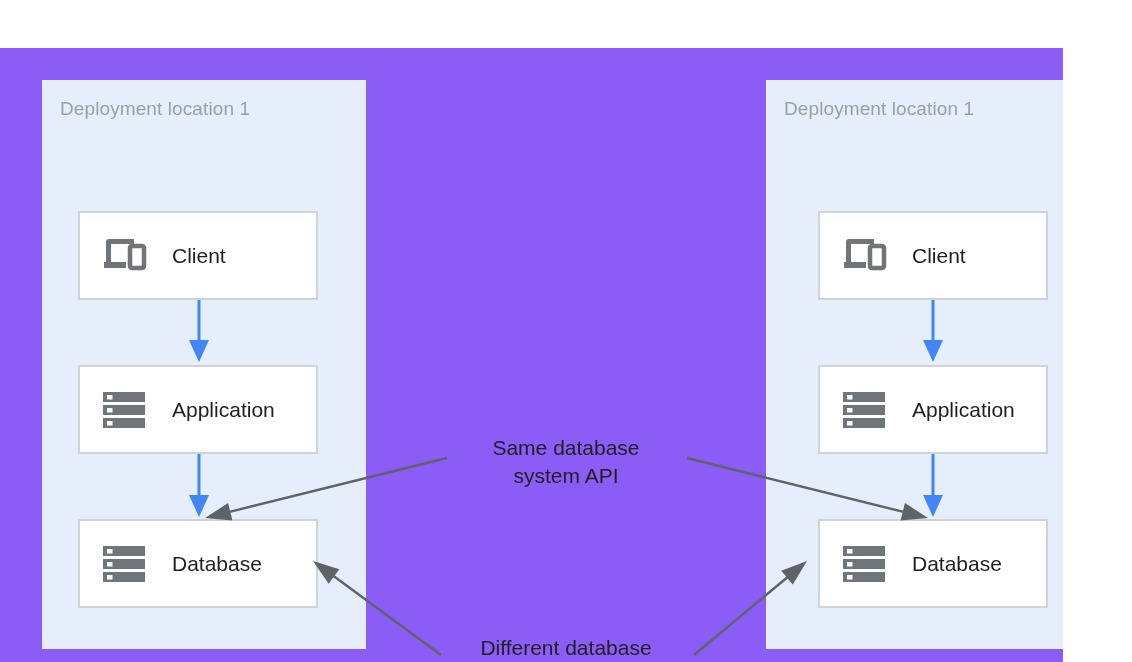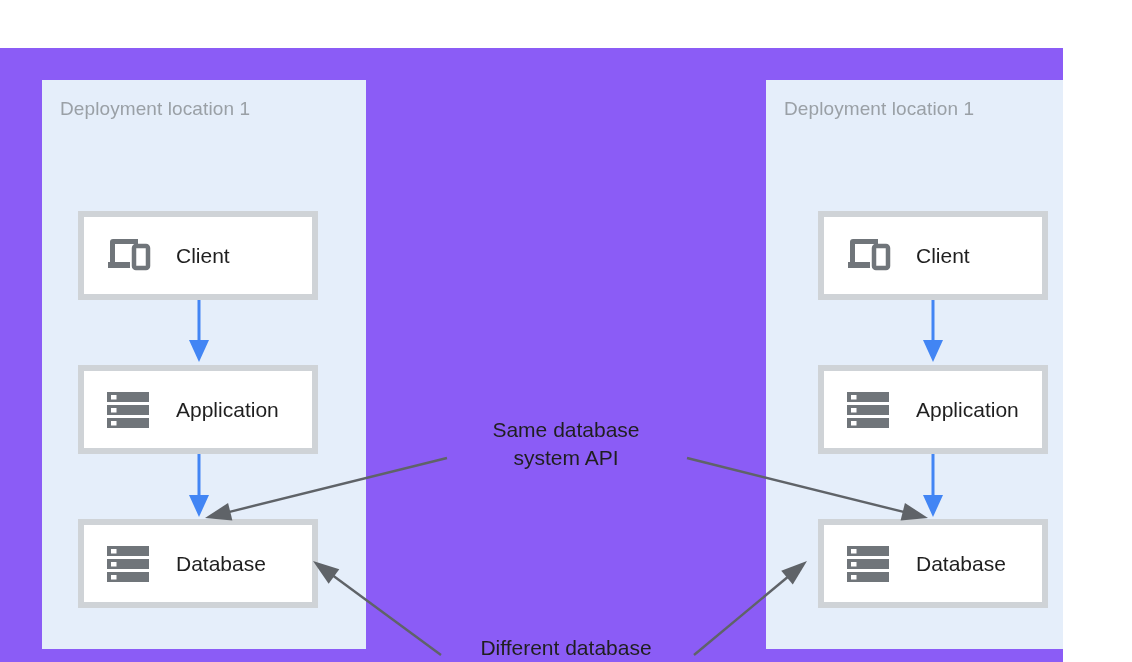--- a/index.html
+++ b/index.html
@@ -31,21 +31,21 @@
     top: 18px;
     font-size: 19px;
     color: #9aa0a6;
     white-space: nowrap;
     letter-spacing: 0.1px;
   }
   
   .node {
     position: absolute;
     background: #ffffff;
-    border: 6px solid #15803d;
+    border: 2px solid #15803d;
     box-sizing: border-box;
     display: flex;
     align-items: center;
     z-index: 4;
   }
   .node-icon {
     position: absolute;
     left: 22px;
     top: 50%;
     transform: translateY(-50%);
@@ -192,19 +192,19 @@
         <line x1="441" y1="607" x2="329.12008858989043" y2="524.8381900582008" stroke="#5f6368" stroke-width="2.4"></line>
         <polygon points="313,513 339.2833006930479,521.1356072102103 328.6289296406672,535.6436869411118" fill="#5f6368"></polygon>
       </g>
       <g>
         <line x1="694" y1="607" x2="791.6244272030729" y2="525.7902994947889" stroke="#5f6368" stroke-width="2.4"></line>
         <polygon points="807,513 792.7673901366497,536.5463971018428 781.2561205913398,522.7083815846083" fill="#5f6368"></polygon>
       </g>
     </svg>
 
   <div id="annotations">
-      <div class="annotation" style="left: 452px; top: 368px; width: 228px; text-align: center;">Same database
+      <div class="annotation" style="left: 452px; top: 386px; width: 228px; text-align: center;">Same database
 system API</div>
       <div class="annotation" style="left: 440px; top: 586px; width: 252px;">Different database
 system</div>
     </div>
 
 </div>
 
 </body></html>

